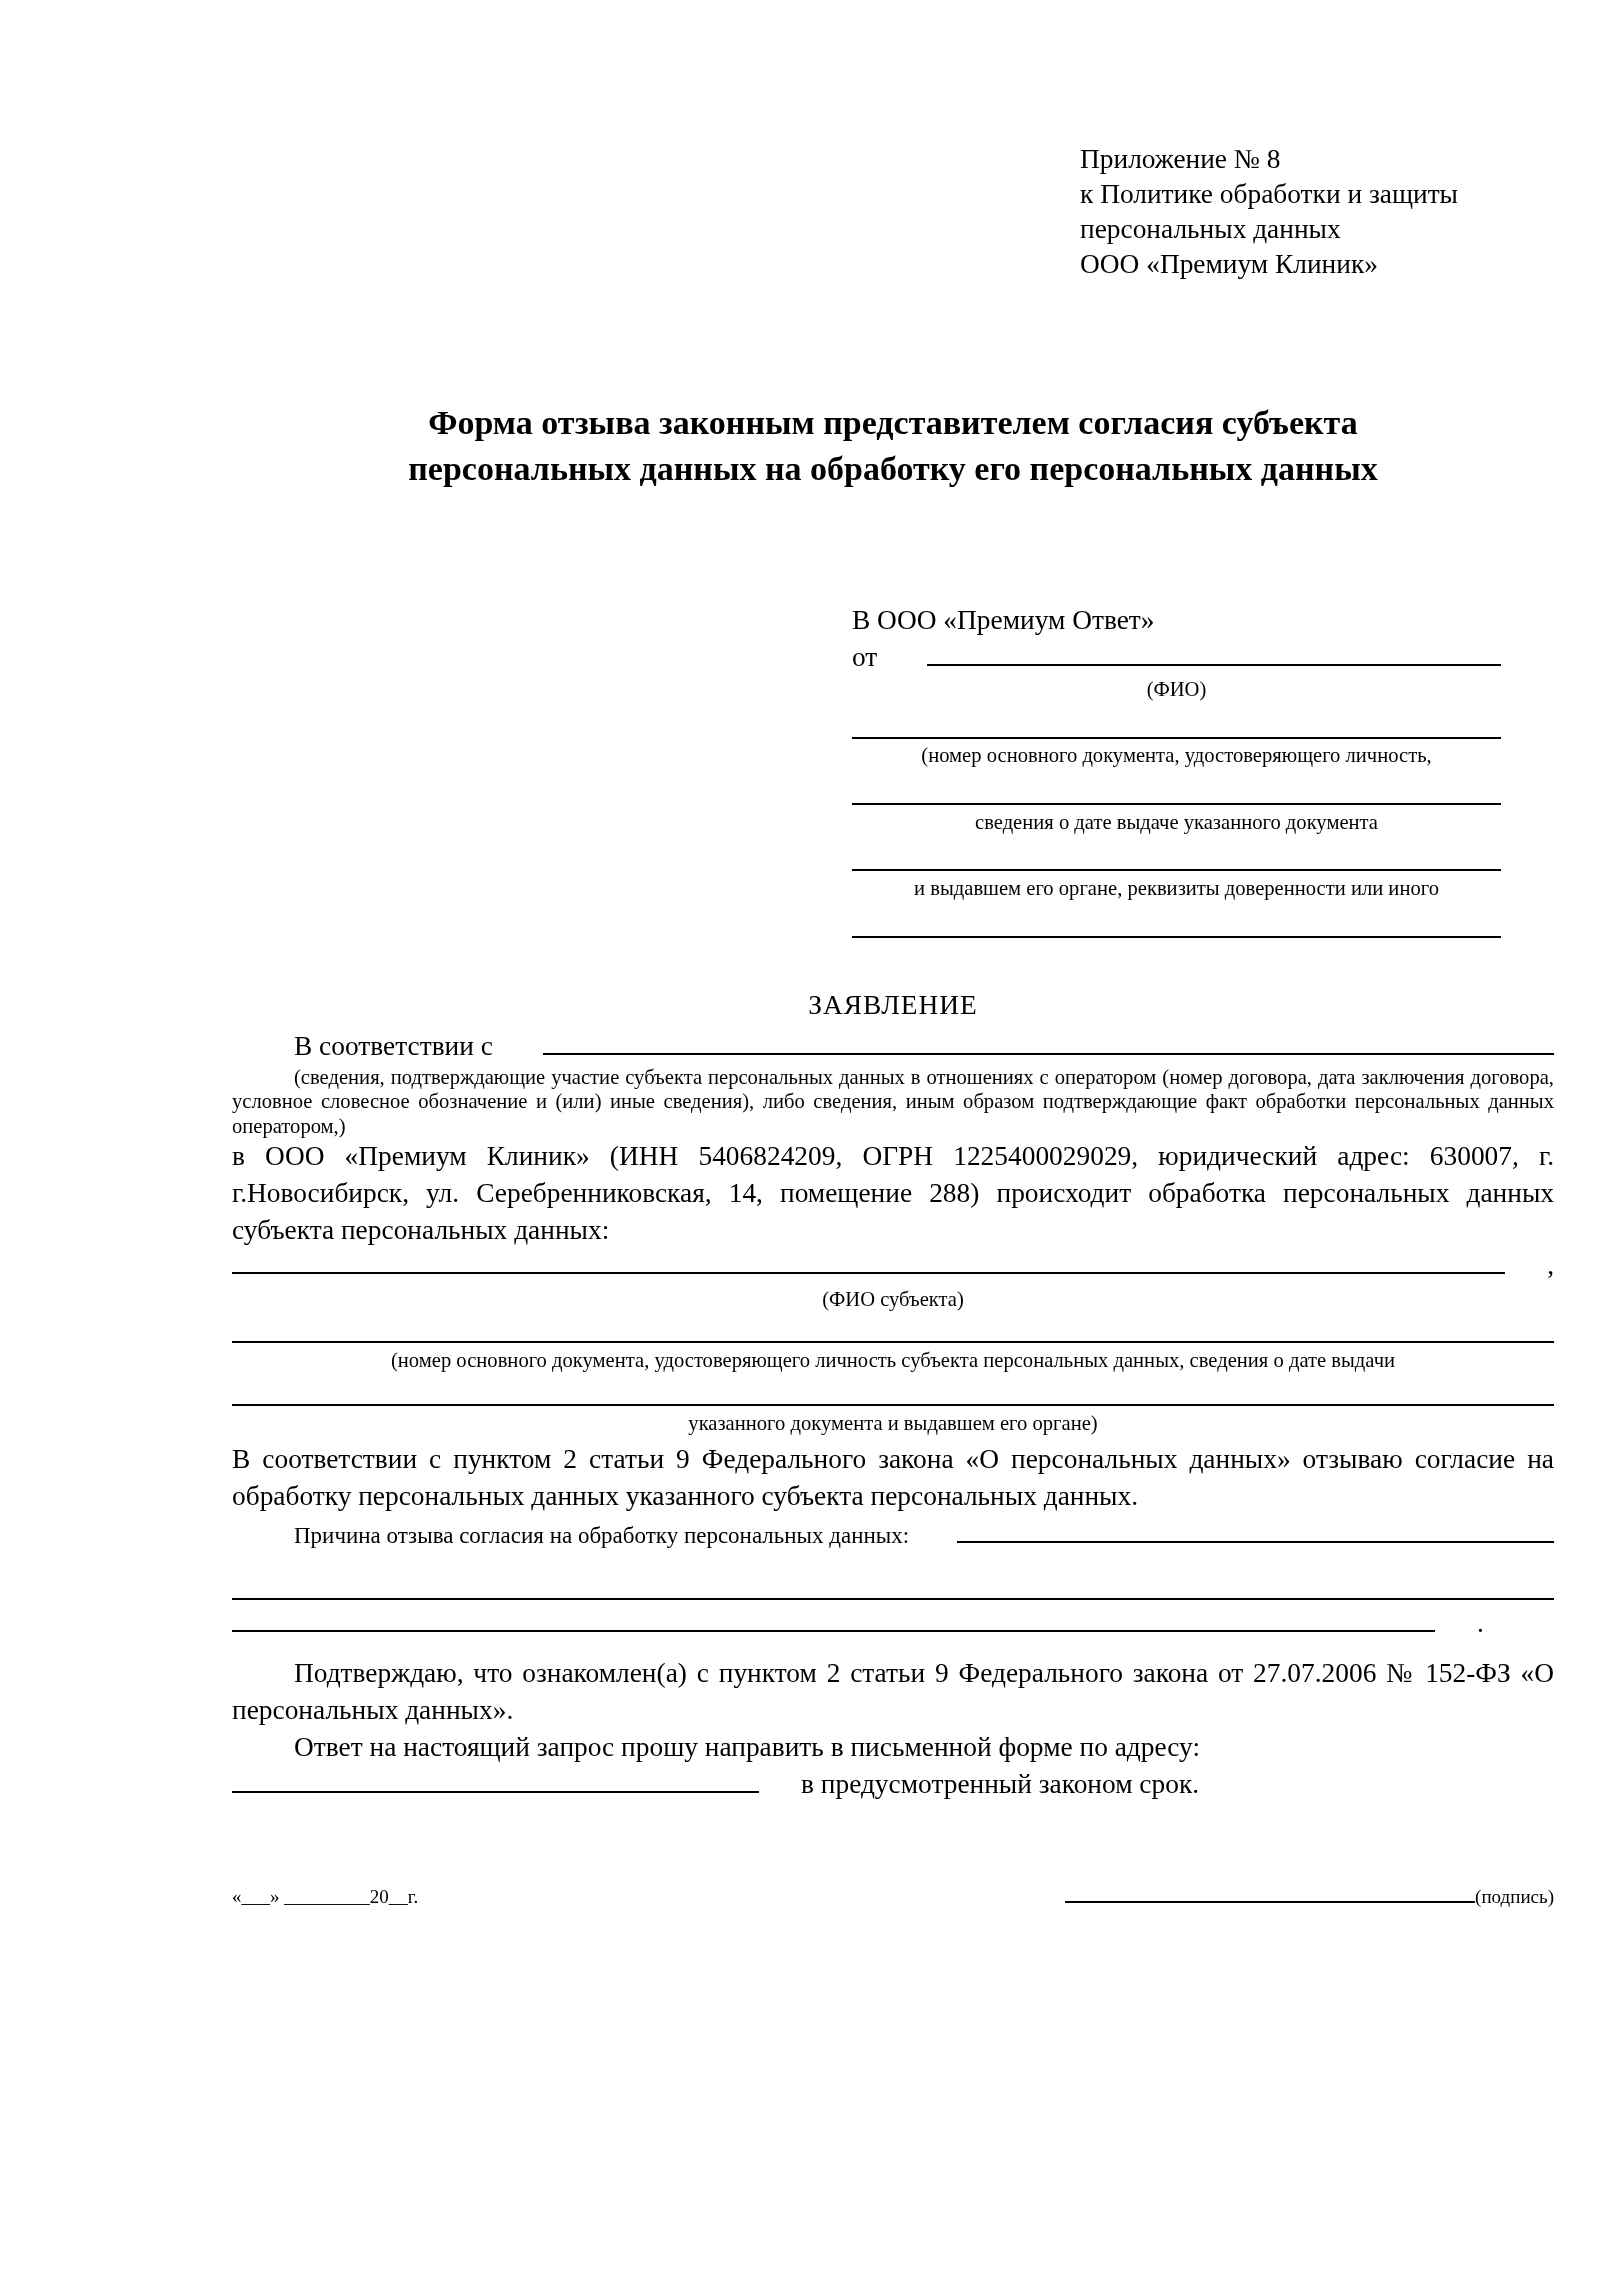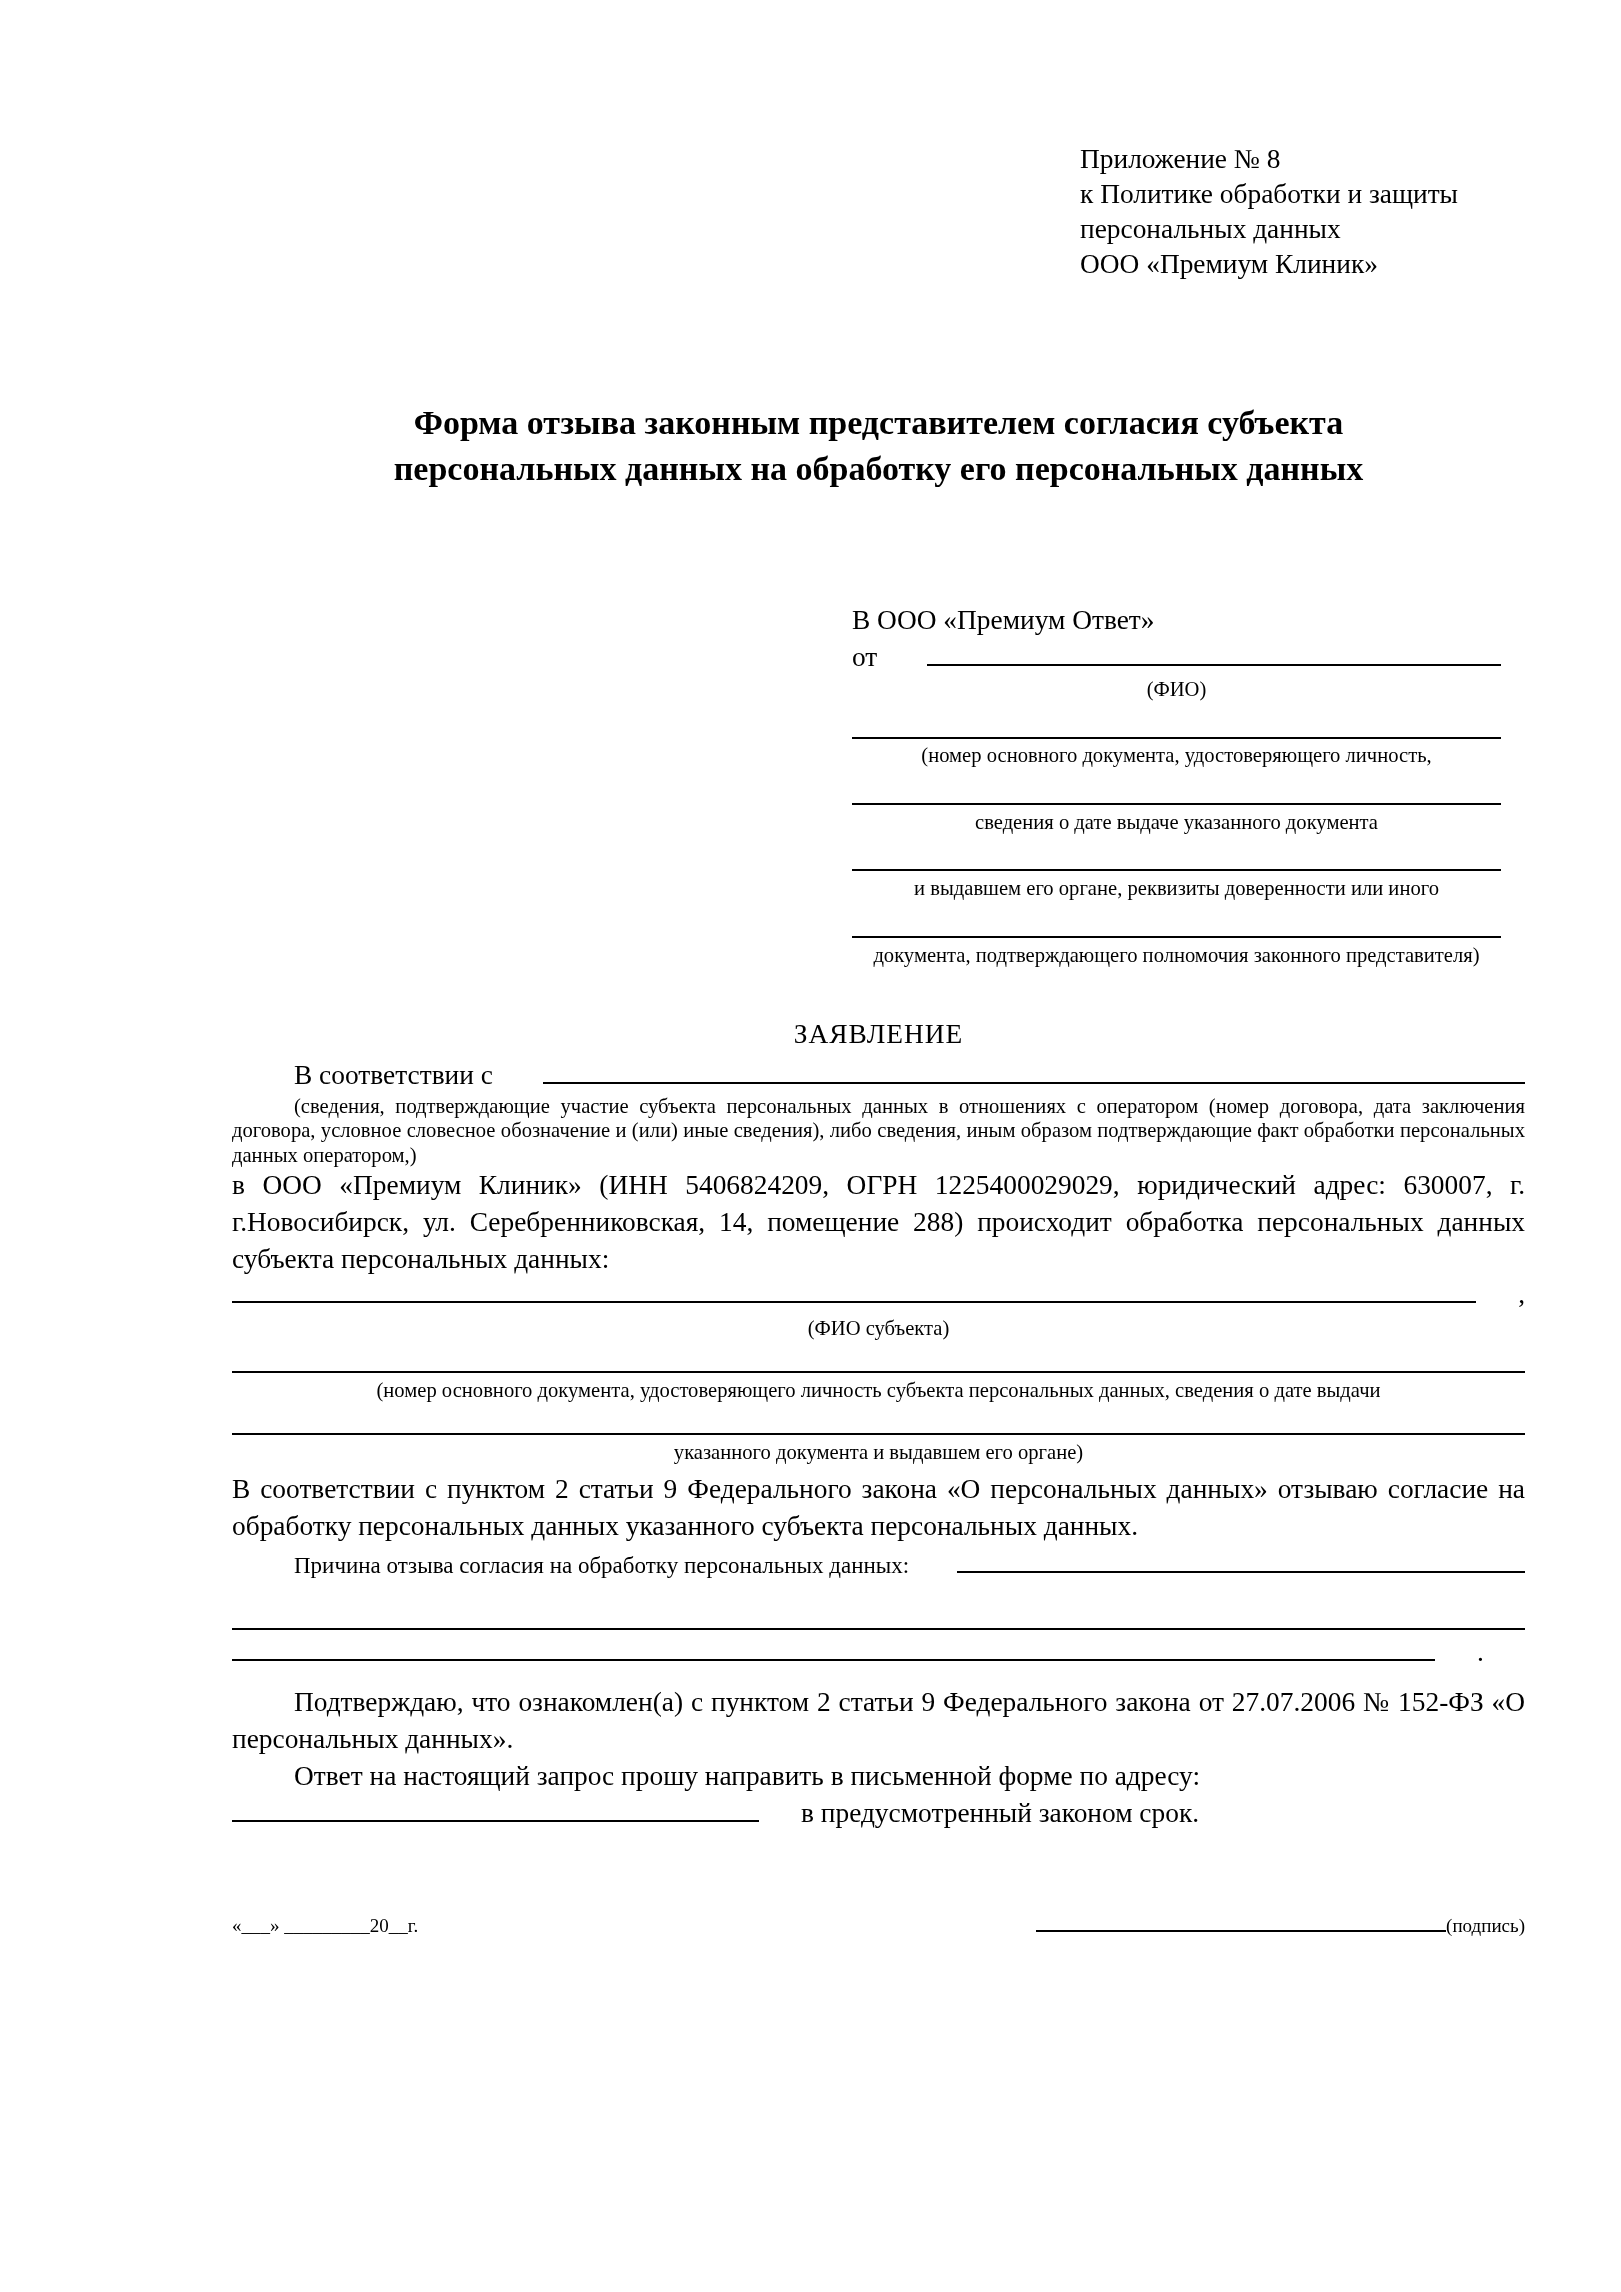--- a/index.html
+++ b/index.html
@@ -3,21 +3,21 @@
 <meta charset="utf-8">
 <style>
   html,body{margin:0;padding:0;background:#fff;}
   .page{
     position:relative;
     width:1621px;height:2293px;
     box-sizing:border-box;
     background:#fff;
     color:#000;
     font-family:"Liberation Serif","DejaVu Serif",serif;
-    padding:142px 96px 0 232px;
+    padding:142px 67px 0 232px;
     overflow:hidden;
   }
   
   .appendix{margin-left:848px;font-size:27.4px;line-height:35px;}
   
   .title{margin-top:118px;text-align:center;font-weight:bold;font-size:34px;line-height:46px;}
   
   .addressee{margin-top:110px;margin-left:620px;width:649px;font-size:27.4px;line-height:37px;}
   .flex-row{display:flex;align-items:baseline;gap:42px;}
   .fill-line{flex:1;border-bottom:2.9px solid #000;margin-left:7.8px;}
@@ -77,21 +77,20 @@
     <div class="rule"></div>
     <div class="caption">(номер основного документа, удостоверяющего личность,</div>
 
     <div class="rule"></div>
     <div class="caption">сведения о дате выдаче указанного документа</div>
 
     <div class="rule"></div>
     <div class="caption">и выдавшем его органе, реквизиты доверенности или иного</div>
 
     <div class="rule"></div>
-    <div class="caption">документа, подтверждающего полномочия законного представителя)</div>
   </div>
 
   <div class="heading">ЗАЯВЛЕНИЕ</div>
 
   <div class="flex-row intro-row">
     <span>В соответствии с</span>
     <span class="fill-line"></span>
   </div>
 
   <div class="small-caption">(сведения, подтверждающие участие субъекта персональных данных в отношениях с оператором (номер договора, дата заключения договора, условное словесное обозначение и (или) иные сведения), либо сведения, иным образом подтверждающие факт обработки персональных данных оператором,)</div>

